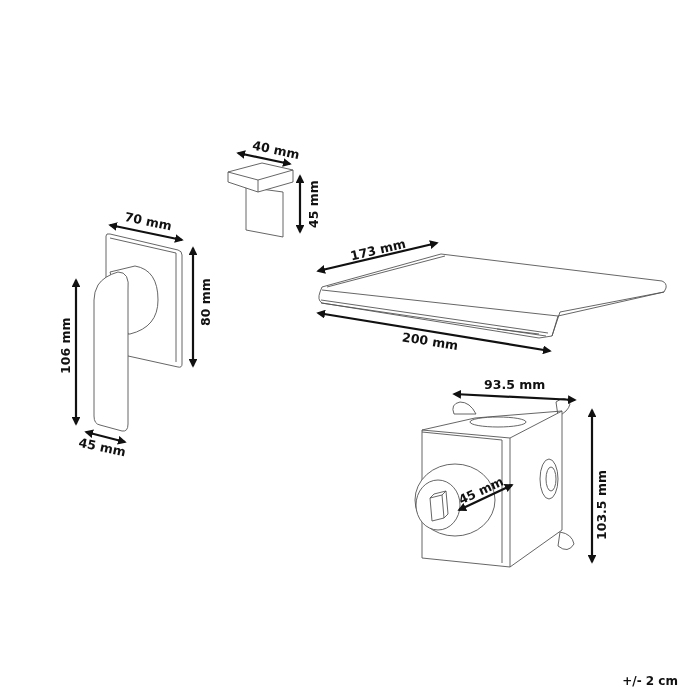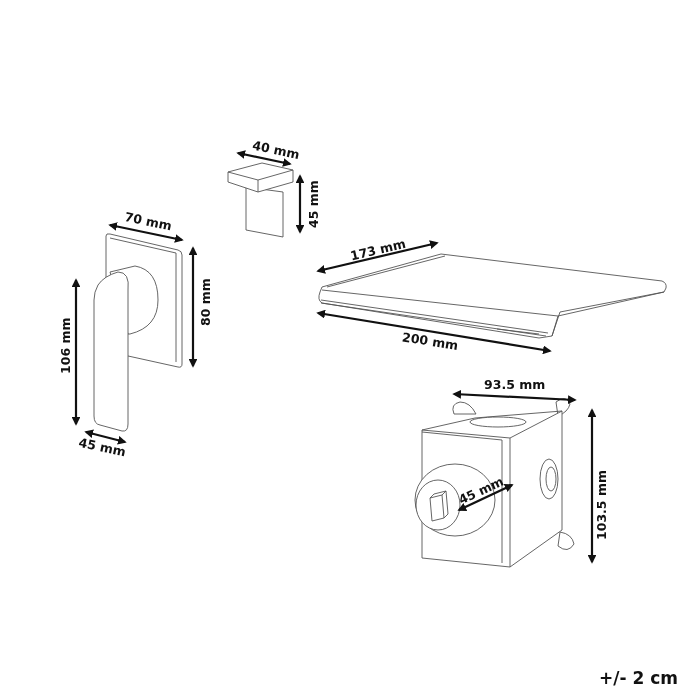--- a/index.html
+++ b/index.html
@@ -2,21 +2,21 @@
 <html><head>
 <meta charset="utf-8">
 <style>
   html,body{margin:0;padding:0;background:#fff;}
   body{width:700px;height:700px;position:relative;overflow:hidden;font-family:"DejaVu Sans",sans-serif;}
   svg{position:absolute;left:0;top:0;}
   .ln{fill:none;stroke:#555;stroke-width:0.9;}
   .lf{fill:#fff;stroke:#555;stroke-width:0.9;}
   .dim{stroke:#111;stroke-width:2.2;fill:none;}
   .lbl{font-family:"DejaVu Sans",sans-serif;font-weight:bold;font-size:12.5px;fill:#111;}
-  .tol{position:absolute;right:22px;bottom:12px;font-weight:bold;font-size:17px;color:#111;}
+  .tol{position:absolute;right:22px;bottom:12px;font-weight:bold;font-size:12px;color:#111;}
 </style>
 </head>
 <body>
 
 <svg width="700" height="700" viewBox="0 0 700 700">
   <defs>
     <marker id="ah" viewBox="0 0 10 10" refX="8" refY="5" markerWidth="4" markerHeight="4" orient="auto-start-reverse">
       <path d="M0,0 L10,5 L0,10 z" fill="#111"></path>
     </marker>
   </defs>

